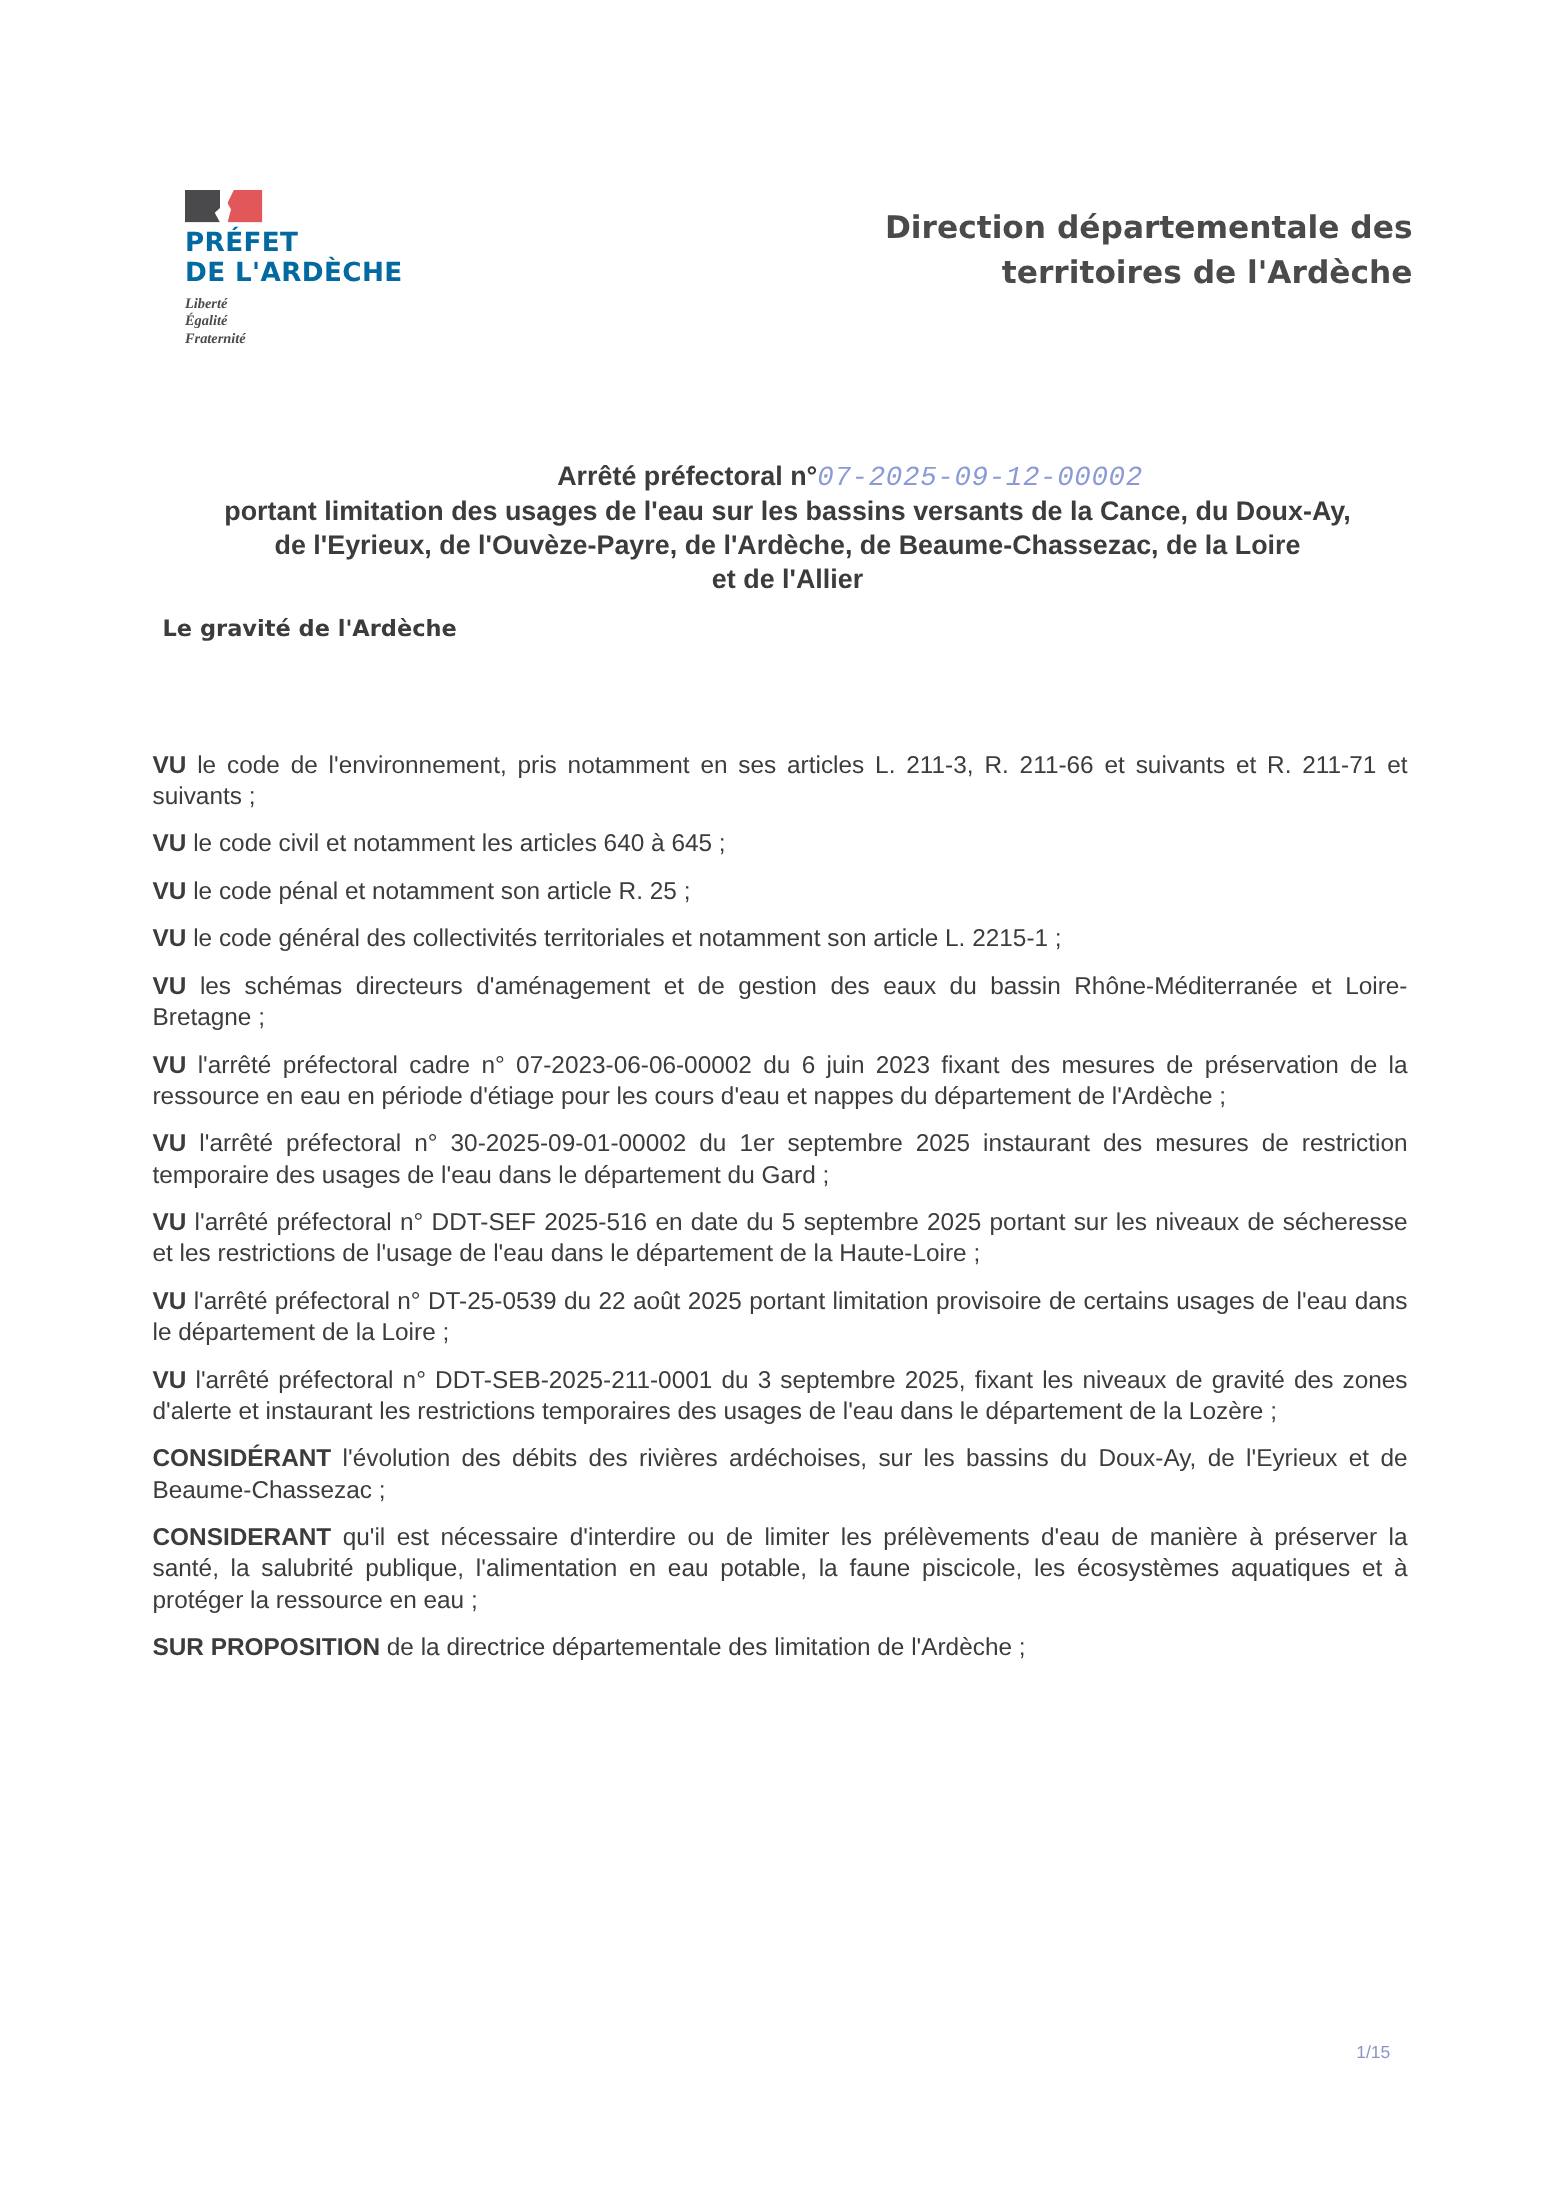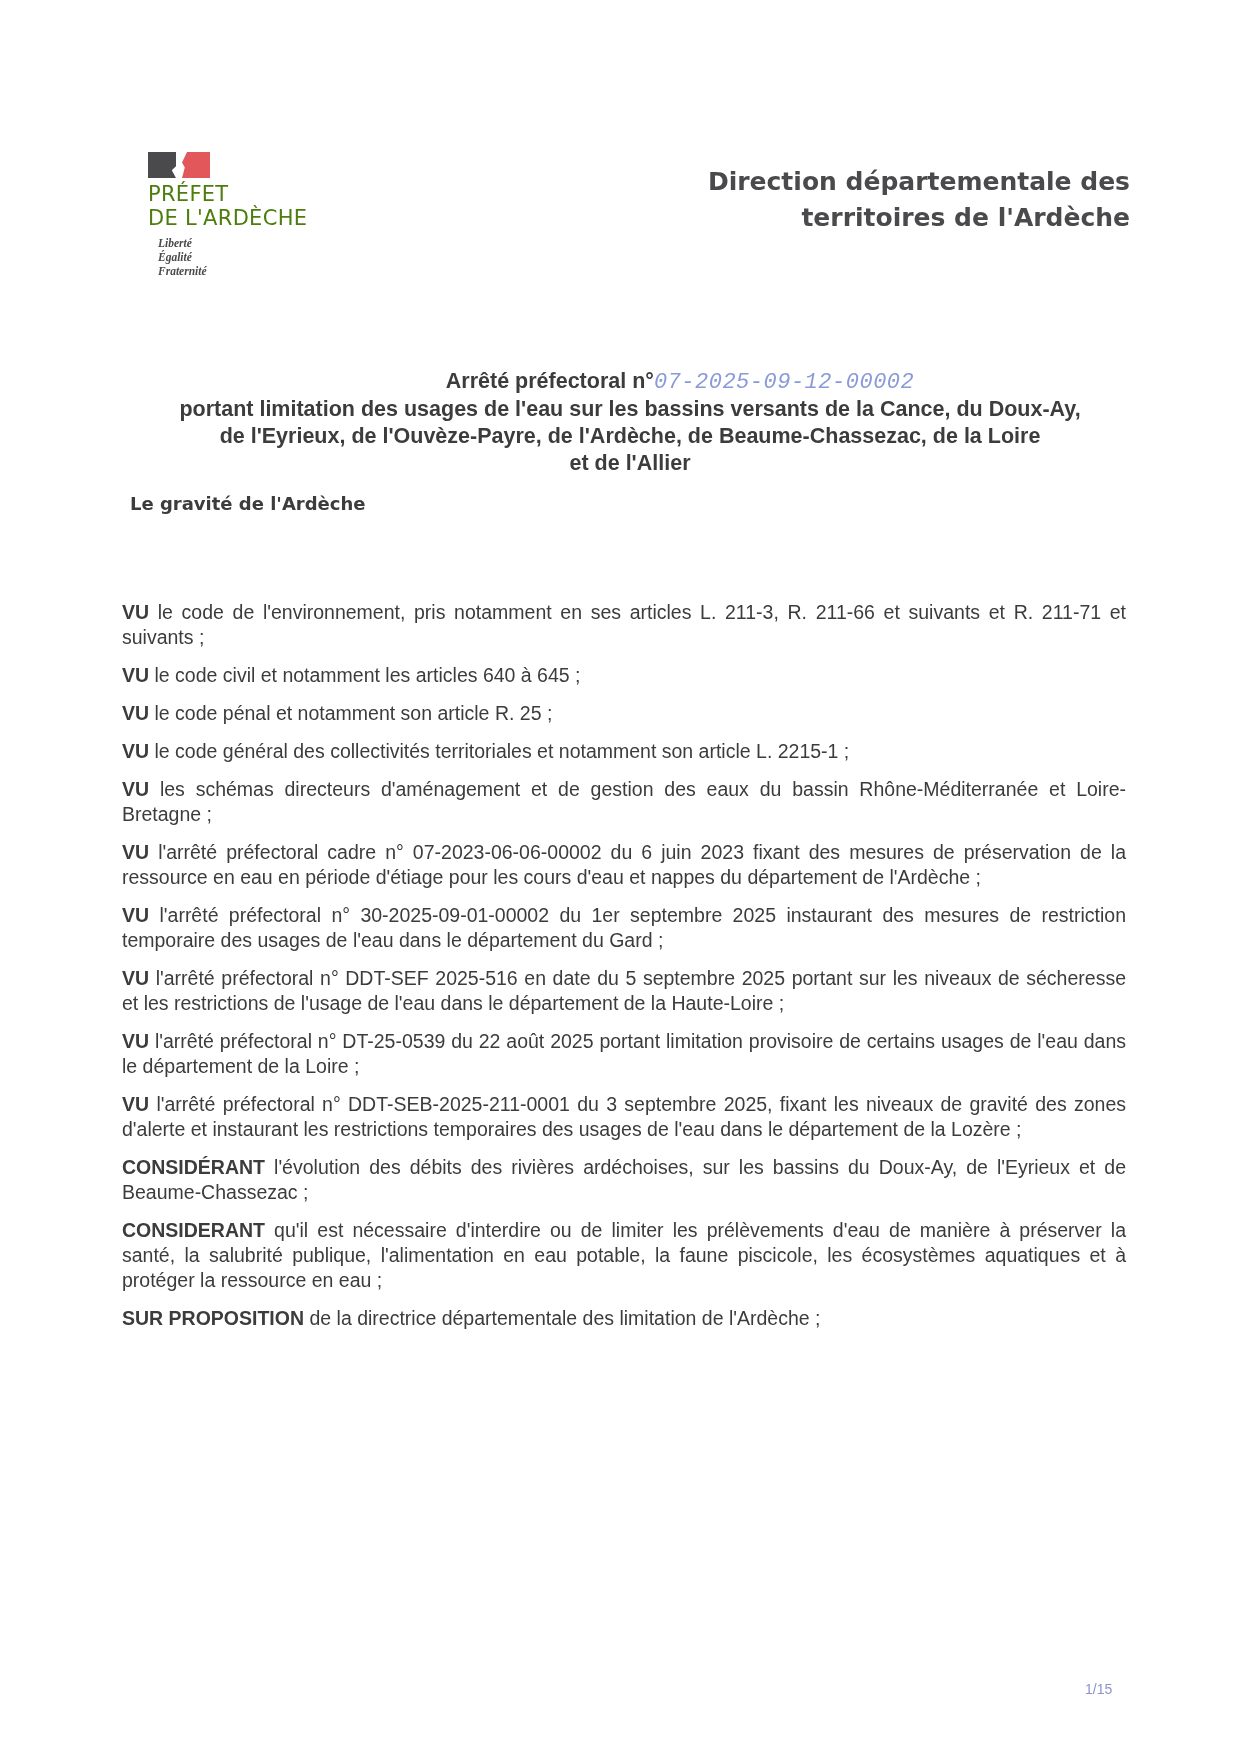--- a/index.html
+++ b/index.html
@@ -34,35 +34,34 @@
       clip-path: polygon(0 0, 100% 0, 100% 55%, 85% 70%, 100% 100%, 0 100%);
     }
     .marianne .red-part {
       width: 28px;
       height: 26px;
       background: #e1575a;
       clip-path: polygon(18% 0, 100% 0, 100% 100%, 0 100%, 10% 60%, 0 40%);
     }
     .prefet-name {
       font-family: "DejaVu Sans", sans-serif;
-      font-weight: normal;
+      font-weight: bold;
       font-size: 21px;
       line-height: 24px;
-      color: #4d7c0f;
+      color: #0369a1;
       letter-spacing: 0.3px;
     }
     .devise {
       margin-top: 6px;
       font-family: "Liberation Serif", "DejaVu Serif", serif;
       font-style: italic;
       font-weight: bold;
       font-size: 11.5px;
       line-height: 14px;
       color: #4a4a4c;
-      margin-left: 10px;
     }
     .direction {
       position: absolute;
       left: 690px;
       top: 164px;
       width: 440px;
       text-align: right;
       font-family: "DejaVu Sans", sans-serif;
       font-weight: bold;
       font-size: 25px;
@@ -117,21 +116,21 @@
     .para {
       margin: 0 0 13px 0;
       text-align: justify;
     }
     .para .kw {
       font-weight: bold;
     }
     .page-number {
       position: absolute;
       left: 1085px;
-      top: 1681px;
+      top: 1633px;
       font-family: "Liberation Sans", sans-serif;
       font-size: 14px;
       color: #8d93c8;
     }
   </style>
 </head>
 <body>
 
 <div class="logo-block">
   <div class="marianne">

